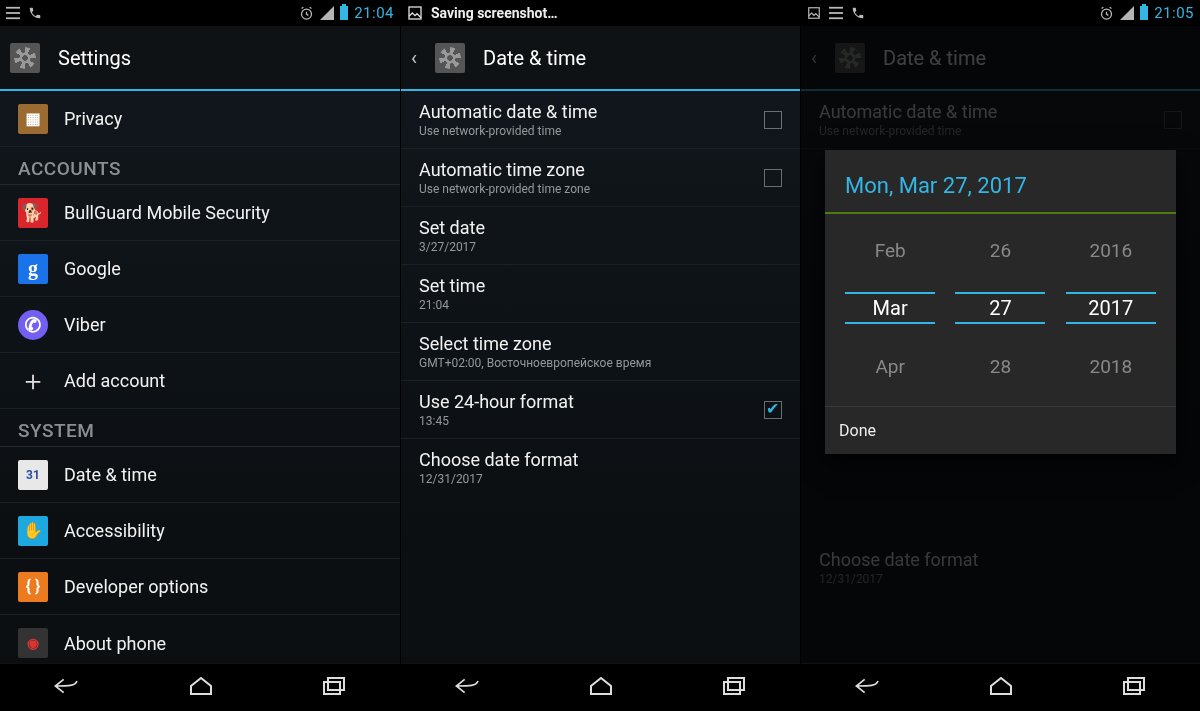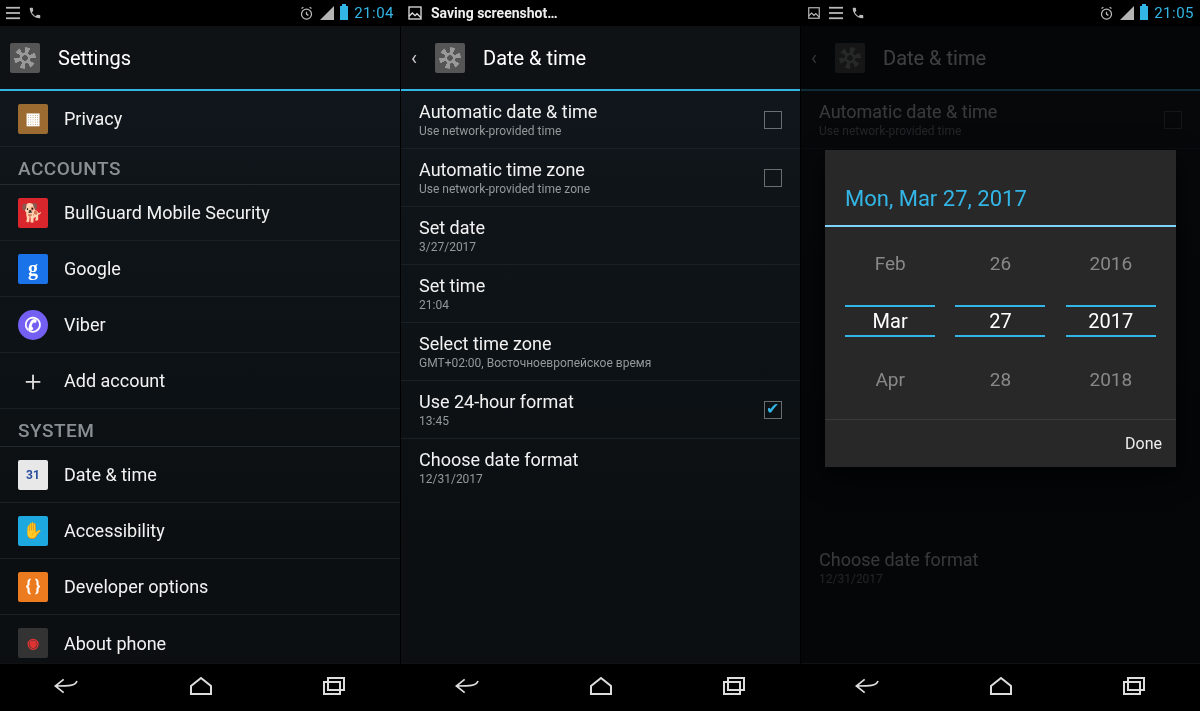--- a/index.html
+++ b/index.html
@@ -188,24 +188,24 @@
     inset: 26px 0 48px 0;
     background: rgba(0,0,0,0.6);
   }
   .dialog {
     position: absolute;
     top: 150px; left: 24px; right: 24px;
     background: #282828;
     box-shadow: 0 8px 24px rgba(0,0,0,0.8);
   }
   .dialog-header {
-    padding: 36px 20px 14px;
+    padding: 23px 20px 14px;
     color: #33b5e5;
     font-size: 22px;
-    border-bottom: 2px solid #7dd3fc;
+    border-bottom: 2px solid #4d7c0f;
   }
   .picker-body {
     display: flex;
     justify-content: space-around;
     padding: 20px 10px 24px;
   }
   .picker-col {
     display: flex;
     flex-direction: column;
     align-items: center;
@@ -222,21 +222,21 @@
     color: #fff;
     font-size: 20px;
     border-top: 2px solid #33b5e5;
     border-bottom: 2px solid #33b5e5;
     width: 100%;
     justify-content: center;
     padding: 8px 0;
   }
   .dialog-footer {
     border-top: 1px solid #3a3a3a;
-    text-align: right;
+    text-align: left;
     padding: 14px;
     color: #eee;
     font-size: 16px;
   }
   .dimmed-list .list-item .primary,
   .dimmed-list .list-item .secondary { opacity: 0.55; }
   .dimmed-list .action-bar { opacity: 0.6; }
 </style>
 </head>
 <body>

